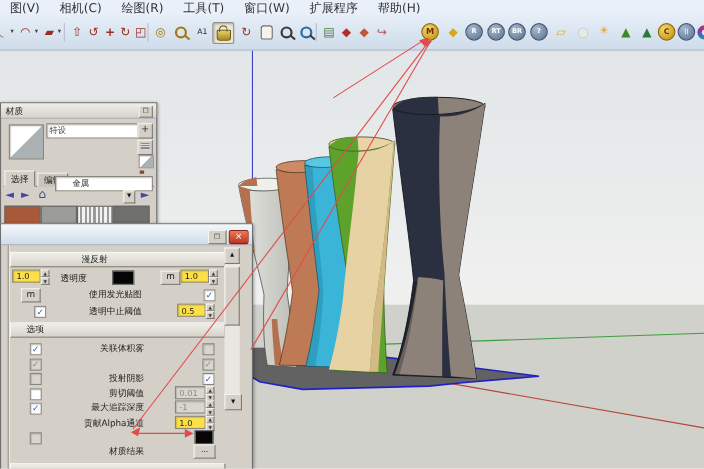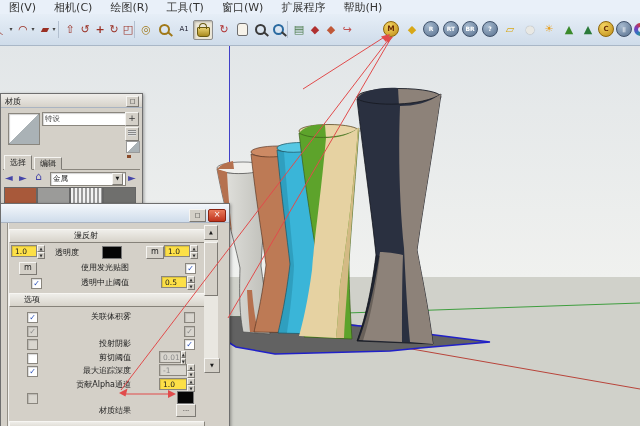--- a/index.html
+++ b/index.html
@@ -231,21 +231,21 @@
   </div>
   <div class="abs" style="left:125px;top:47px;width:12px;height:10px;background:linear-gradient(135deg,#fff 49%,#aab2b6 50%);border:1px solid #999"></div>
   <div class="abs" style="left:2px;top:61px;width:137px;height:14px;border-bottom:1px solid #8a867e">
     <span class="tab" style="left:1px">选择</span>
     <span class="tab off" style="left:31px">编辑</span>
   </div>
   <div class="abs" style="left:127px;top:61px"><span class="eyed"></span></div>
   <div class="abs navg" style="left:4px;top:78px">◄</div>
   <div class="abs navg" style="left:18px;top:78px">►</div>
   <div class="abs navg" style="left:34px;top:77px;font-size:11px">⌂</div>
-  <div class="abs inset" style="left:49px;top:78px;width:72px;height:12px;font-size:7.5px;line-height:11px;padding-left:2px">金属</div>
+  <div class="abs inset" style="left:49px;top:66px;width:72px;height:12px;font-size:7.5px;line-height:11px;padding-left:15px">金属</div>
   <div class="abs raised" style="left:111px;top:79px;width:9px;height:10px;font-size:5px;text-align:center;line-height:9px">▼</div>
   <div class="abs navg" style="left:127px;top:78px">►</div>
   <div class="abs" style="left:3px;top:93px;width:31px;height:15px;border:1px solid #666;background:#a8593a"></div>
   <div class="abs" style="left:36px;top:93px;width:31px;height:15px;border:1px solid #666;background:#9b9b99"></div>
   <div class="abs" style="left:69px;top:93px;width:31px;height:15px;border:1px solid #666;background:repeating-linear-gradient(90deg,#f2f2f2 0 2px,#9a9a9a 2px 4px)"></div>
   <div class="abs" style="left:102px;top:93px;width:31px;height:15px;border:1px solid #666;background:#6f6f6d"></div>
 </div>
 
 <div class="abs win" style="left:0px;top:203px;width:228px;height:224px;z-index:30">
   <div class="tbar" style="height:18px">
@@ -296,21 +296,21 @@
 
   <span class="cb on dis" style="left:26px;top:122px"></span>
   <span class="cb on dis" style="left:183px;top:122px"></span>
 
   <span class="cb dis" style="left:26px;top:135px"></span>
   <span class="olabel" style="top:134px">投射阴影</span>
   <span class="cb on" style="left:183px;top:135px"></span>
 
   <span class="cb" style="left:26px;top:149px"></span>
   <span class="olabel" style="top:148px">剪切阈值</span>
-  <div class="spin dis" style="left:158px;top:147px;width:20px">
+  <div class="spin dis" style="left:158px;top:147px;width:36px">
     <span class="sv">0.01</span>
     <span class="sb">
         <i>▲</i>
         <i>▼</i>
       </span>
   </div>
 
   <span class="cb on" style="left:26px;top:162px"></span>
   <span class="olabel" style="top:161px">最大追踪深度</span>
   <div class="spin dis" style="left:158px;top:160px;width:36px">

